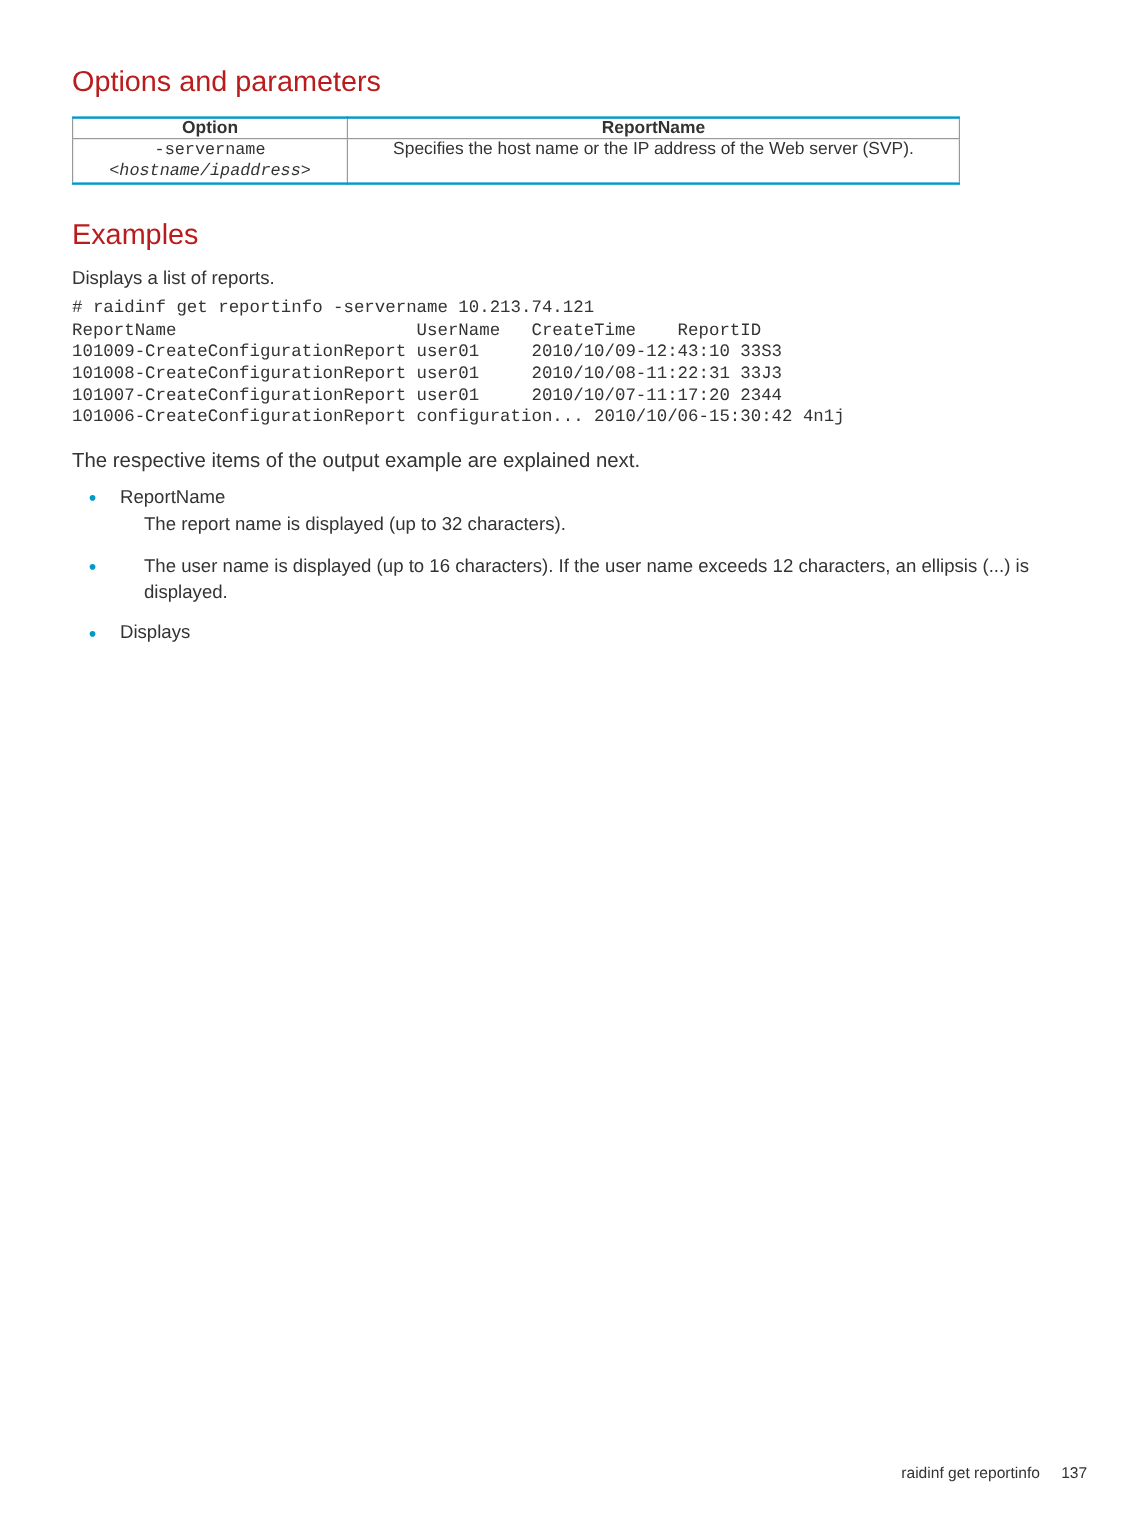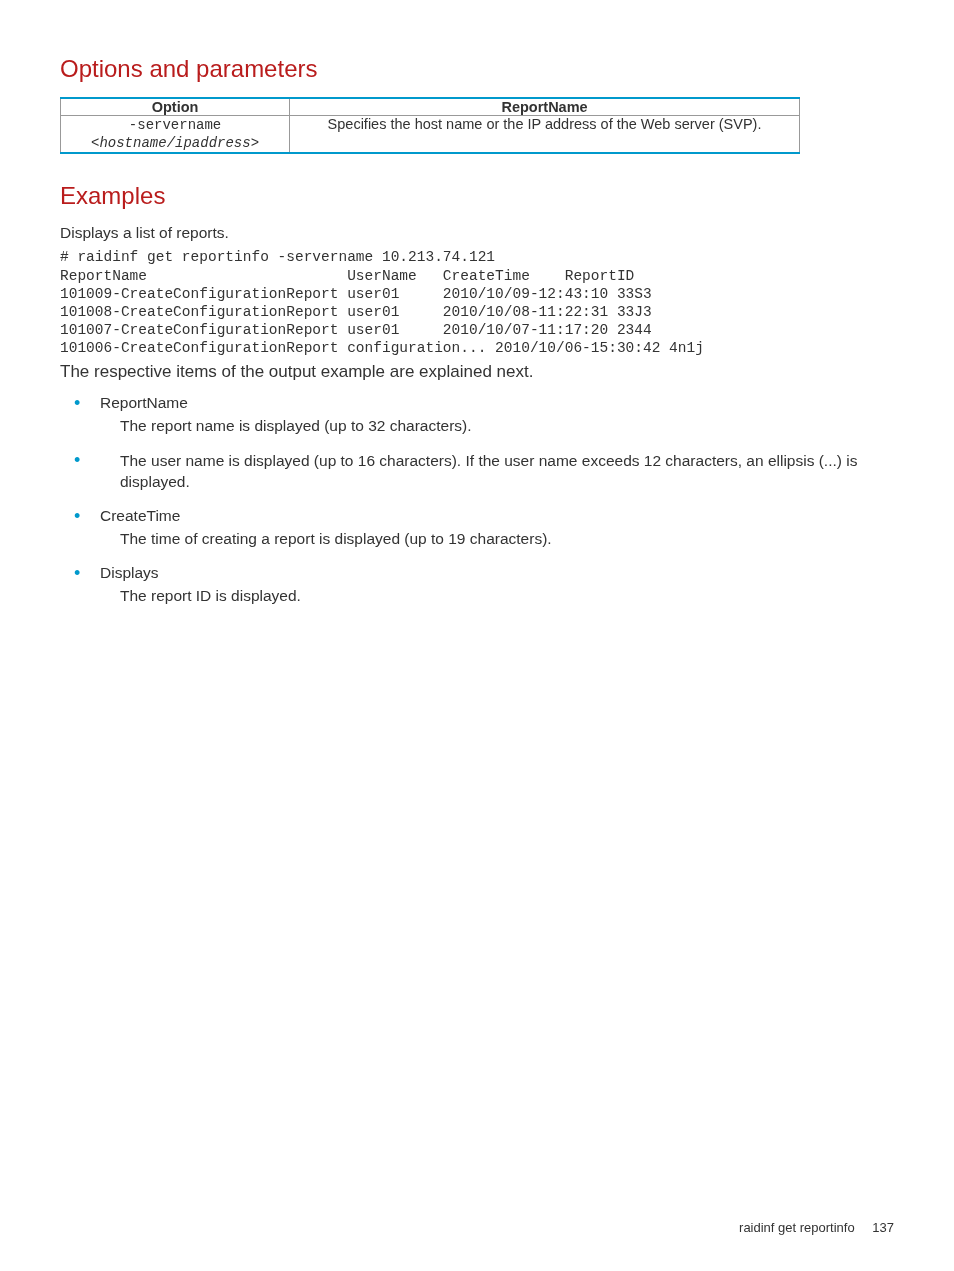--- a/index.html
+++ b/index.html
@@ -51,21 +51,21 @@
   .col-desc { width: 69%; }
 
   .intro {
     font-size: 15.5px;
     margin: 4px 0 6px 0;
   }
   pre.code {
     font-family: "Courier New", monospace;
     font-size: 14.5px;
     line-height: 1.25;
-    margin: 2px 0 4px 0;
+    margin: 2px 0 16px 0;
     white-space: pre;
     color: #333;
   }
   .para {
     font-size: 17px;
     margin: 2px 0 10px 0;
     line-height: 1.35;
   }
   ul.bullets {
     list-style: none;
@@ -91,21 +91,21 @@
     margin-bottom: 4px;
   }
   .item-desc {
     font-size: 15.5px;
     line-height: 1.35;
     margin-left: 20px;
   }
   .footer {
     position: absolute;
     bottom: 36px;
-    right: 60px;
+    right: 48px;
     font-size: 13px;
     color: #333;
   }
   .footer .pn {
     margin-left: 14px;
   }
 </style>
 </head>
 <body>
 
@@ -146,26 +146,21 @@
 
   <ul class="bullets">
     <li>
       <div class="item-title">ReportName</div>
       <div class="item-desc">The report name is displayed (up to 32 characters).</div>
     </li>
     <li>
       <div class="item-desc">The user name is displayed (up to 16 characters). If the user name exceeds 12 characters, an ellipsis (...) is displayed.</div>
     </li>
     <li>
-      <div class="item-title">CreateTime</div>
-      <div class="item-desc">The time of creating a report is displayed (up to 19 characters).</div>
-    </li>
-    <li>
       <div class="item-title">Displays</div>
-      <div class="item-desc">The report ID is displayed.</div>
     </li>
   </ul>
 
   <div class="footer">
     <span>raidinf get reportinfo</span>
     <span class="pn">137</span>
   </div>
 
 </div>
 

